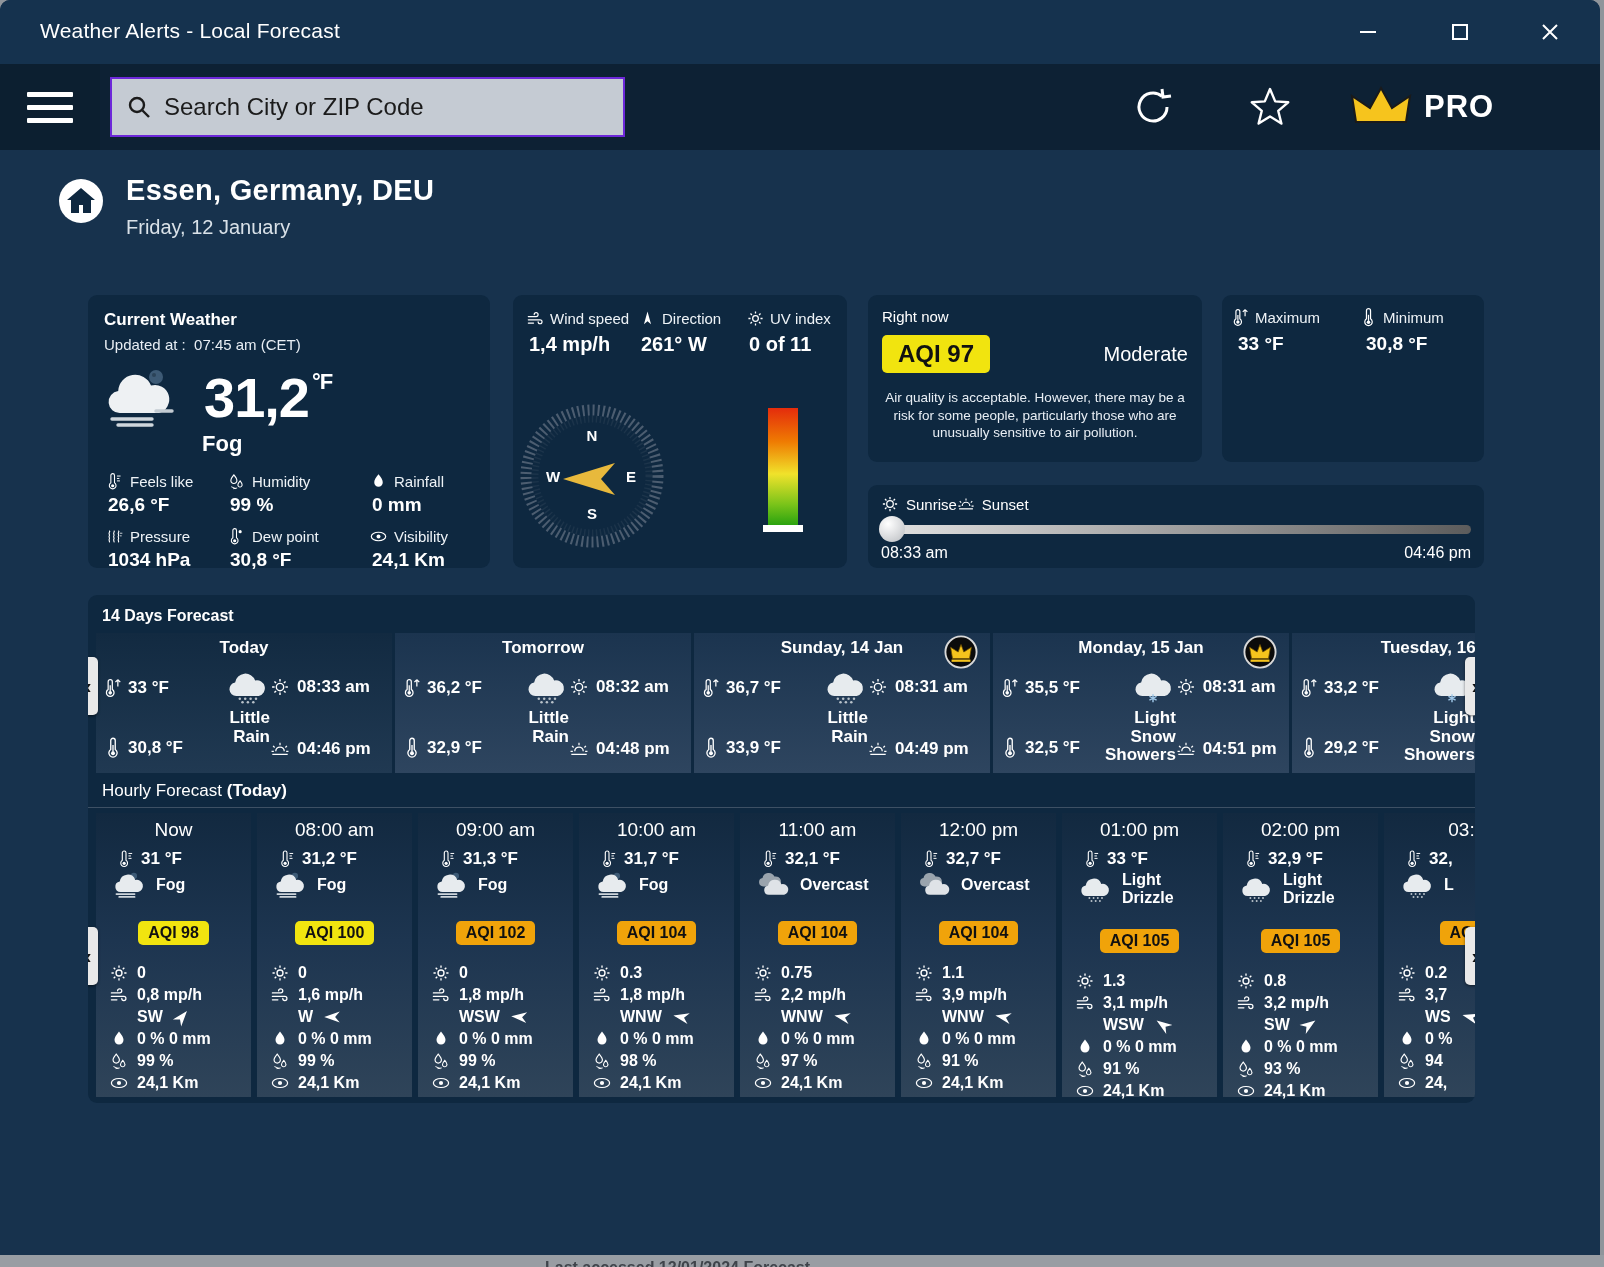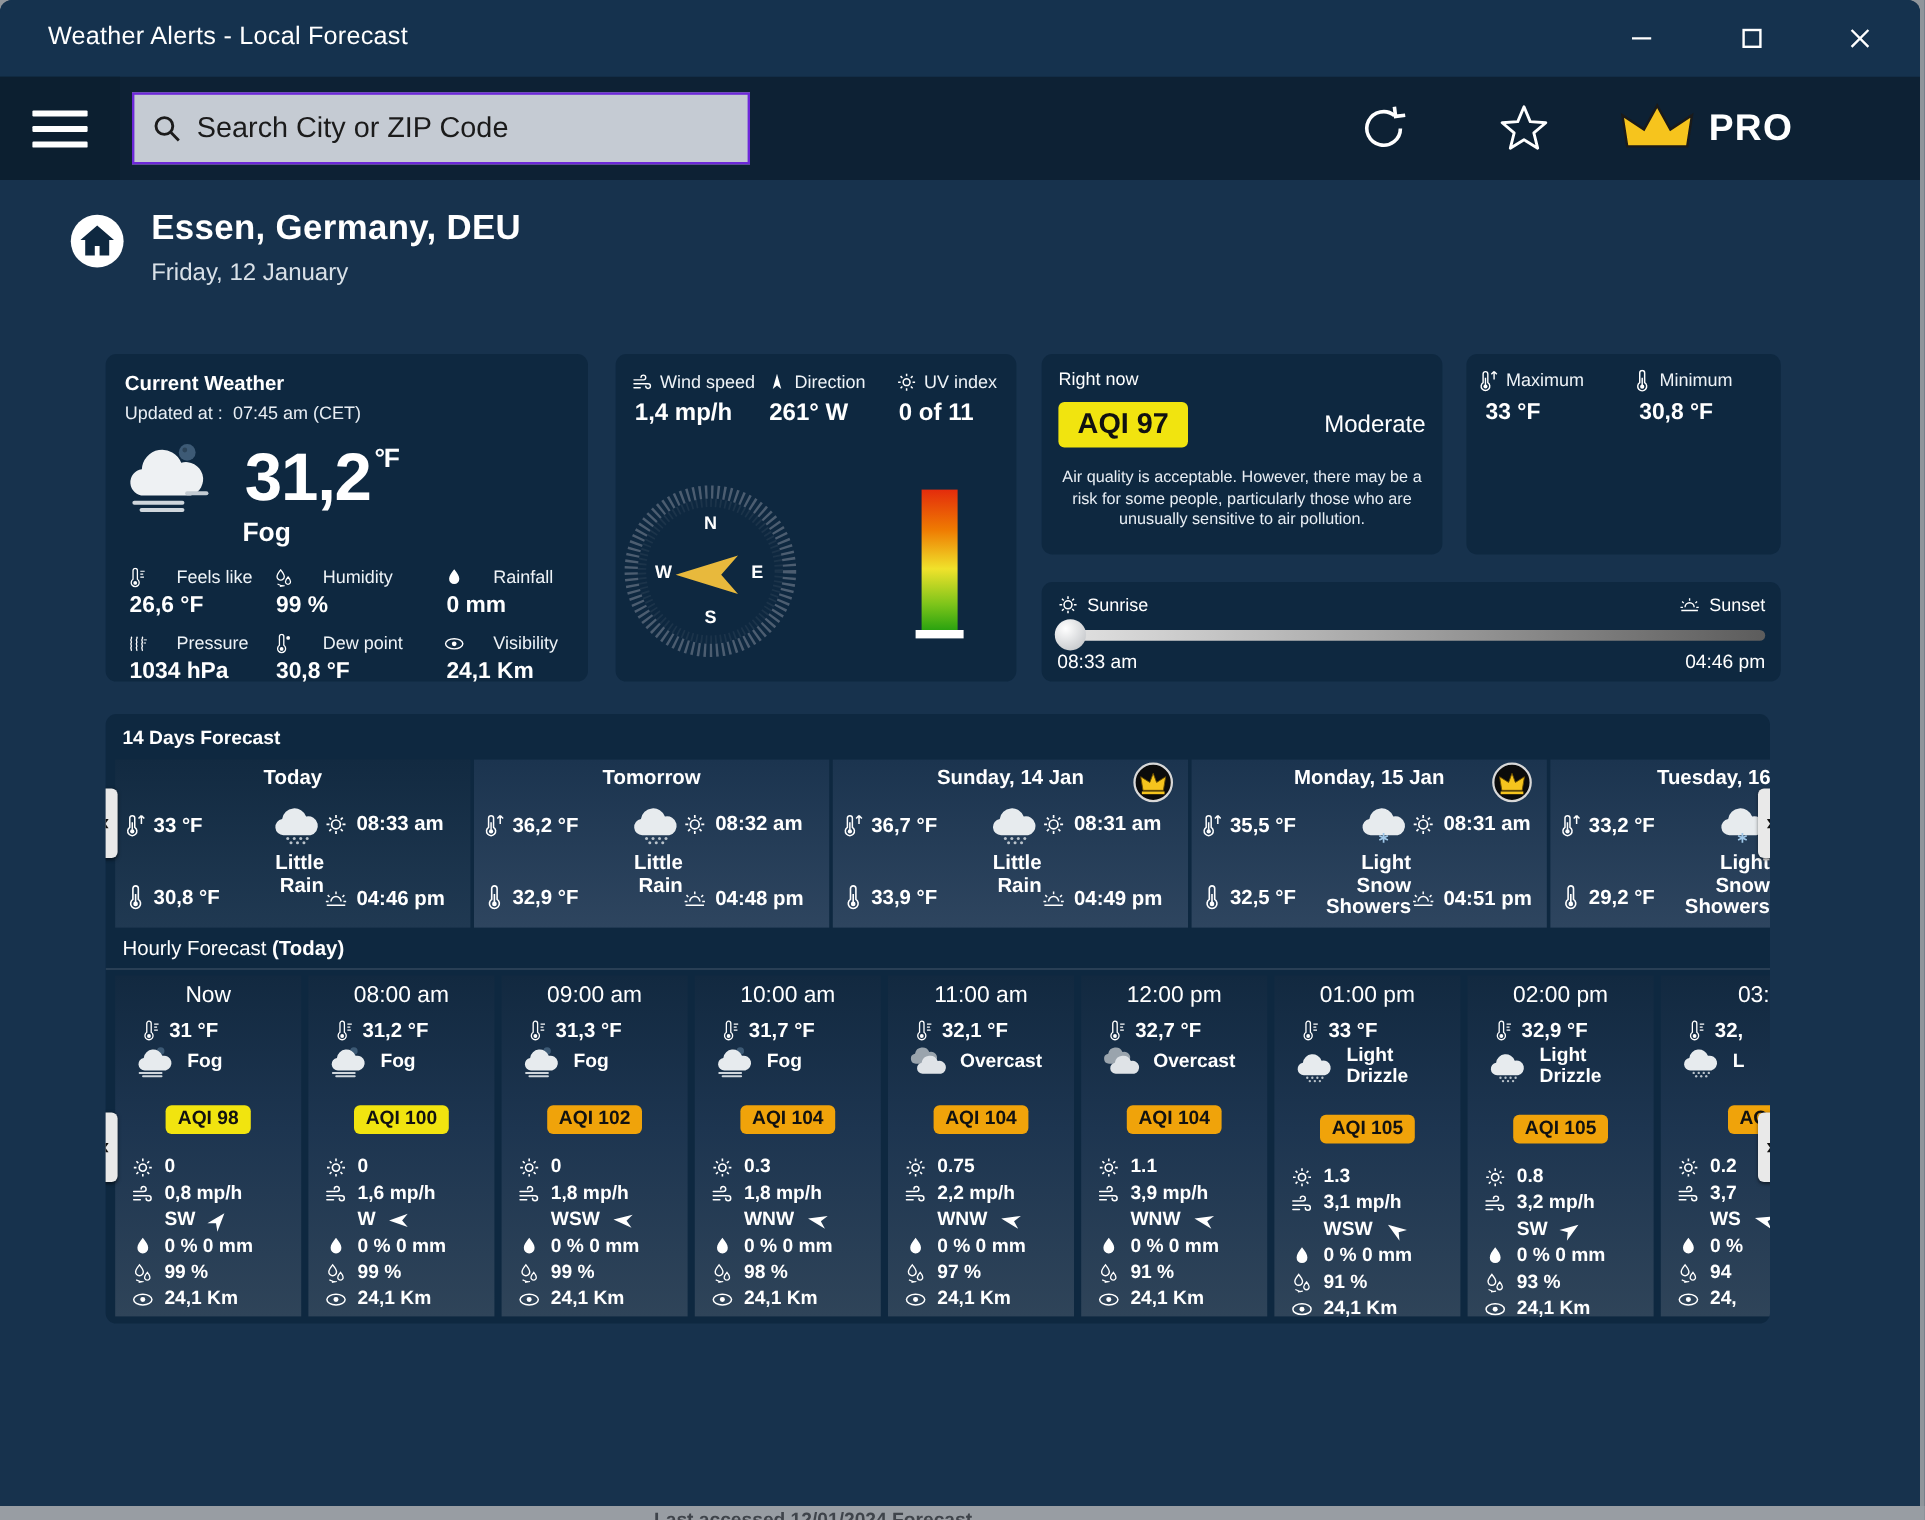--- a/index.html
+++ b/index.html
@@ -46,21 +46,21 @@
   .card { position:absolute; background:#0e2840; border-radius:9px; }
   .card-current { left:88px; top:295px; width:402px; height:273px; padding:15px 16px; }
   .cur-title { font-size:17px; font-weight:bold; }
   .cur-updated { font-size:15px; margin-top:6px; color:#e8eef4; }
   .cur-main { display:flex; align-items:center; margin-top:14px; }
   .cur-main .bigicon { width:78px; height:62px; }
   .cur-temp { font-size:56px; font-weight:bold; margin-left:22px; line-height:1; letter-spacing:-1px; }
   .cur-unit { font-size:22px; font-weight:bold; vertical-align:28px; margin-left:3px; }
   .cur-cond { font-size:22px; font-weight:bold; margin:2px 0 0 98px; }
   .metrics { display:grid; grid-template-columns:122px 142px 1fr; grid-row-gap:12px; margin-top:16px; padding-left:2px; }
-  .metric .m-label { display:flex; align-items:center; gap:24px; font-size:15px; color:#eef3f7; }
+  .metric .m-label { display:flex; align-items:center; gap:7px; font-size:15px; color:#eef3f7; }
   .metric .m-label .ic { width:17px; height:17px; display:inline-flex; }
   .metric .m-value { font-size:19px; font-weight:bold; margin-top:4px; padding-left:2px; }
 
   .card-wind { left:513px; top:295px; width:334px; height:273px; padding:15px 14px; }
   .wind-head { display:grid; grid-template-columns:112px 108px 1fr; }
   .wh-label { display:flex; align-items:center; gap:6px; font-size:15px; color:#eef3f7; }
   .wh-label .ic { width:17px; height:17px; display:inline-flex; }
   .wh-value { font-size:20px; font-weight:bold; margin-top:6px; padding-left:2px; }
   .compass { position:absolute; left:6px; top:108px; width:146px; height:146px; }
   .uvbar { position:absolute; left:255px; top:113px; width:30px; height:120px;
@@ -75,21 +75,21 @@
   .aqi-level { font-size:20px; }
   .aqi-desc { font-size:13.5px; color:#e8eef4; text-align:center; line-height:1.3; margin-top:16px; }
 
   .card-minmax { left:1222px; top:295px; width:262px; height:167px; padding:13px 10px; }
   .mm-grid { display:grid; grid-template-columns:128px 1fr; }
   .mm-label { display:flex; align-items:center; gap:6px; font-size:15px; color:#eef3f7; }
   .mm-label .ic { width:17px; height:19px; display:inline-flex; }
   .mm-value { font-size:19px; font-weight:bold; margin-top:6px; padding-left:6px; }
 
   .card-sun { left:868px; top:485px; width:616px; height:83px; padding:10px 13px; }
-  .sun-heads { display:flex; justify-content:space-between; }
+  .sun-heads { display:flex; }
   .sun-label { display:flex; align-items:center; gap:7px; font-size:15px; }
   .sun-label .ic { width:18px; height:18px; display:inline-flex; }
   .sun-track { position:relative; margin-top:12px; height:9px; border-radius:5px;
                background:linear-gradient(90deg,#e3e3e3,#5c5c5c); }
   .sun-knob { position:absolute; left:-2px; top:-9px; width:26px; height:26px; border-radius:50%;
               background:radial-gradient(circle at 35% 30%,#ffffff,#b9bcc0); cursor:pointer; }
   .sun-times { display:flex; justify-content:space-between; margin-top:10px; font-size:16px; }
 
   
   .card-big { left:88px; top:595px; width:1387px; height:508px; overflow:hidden; }

